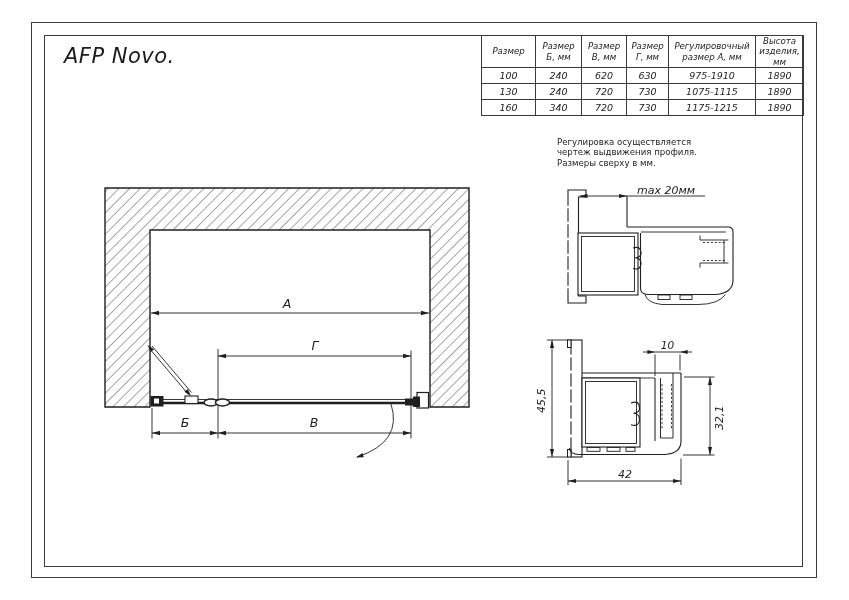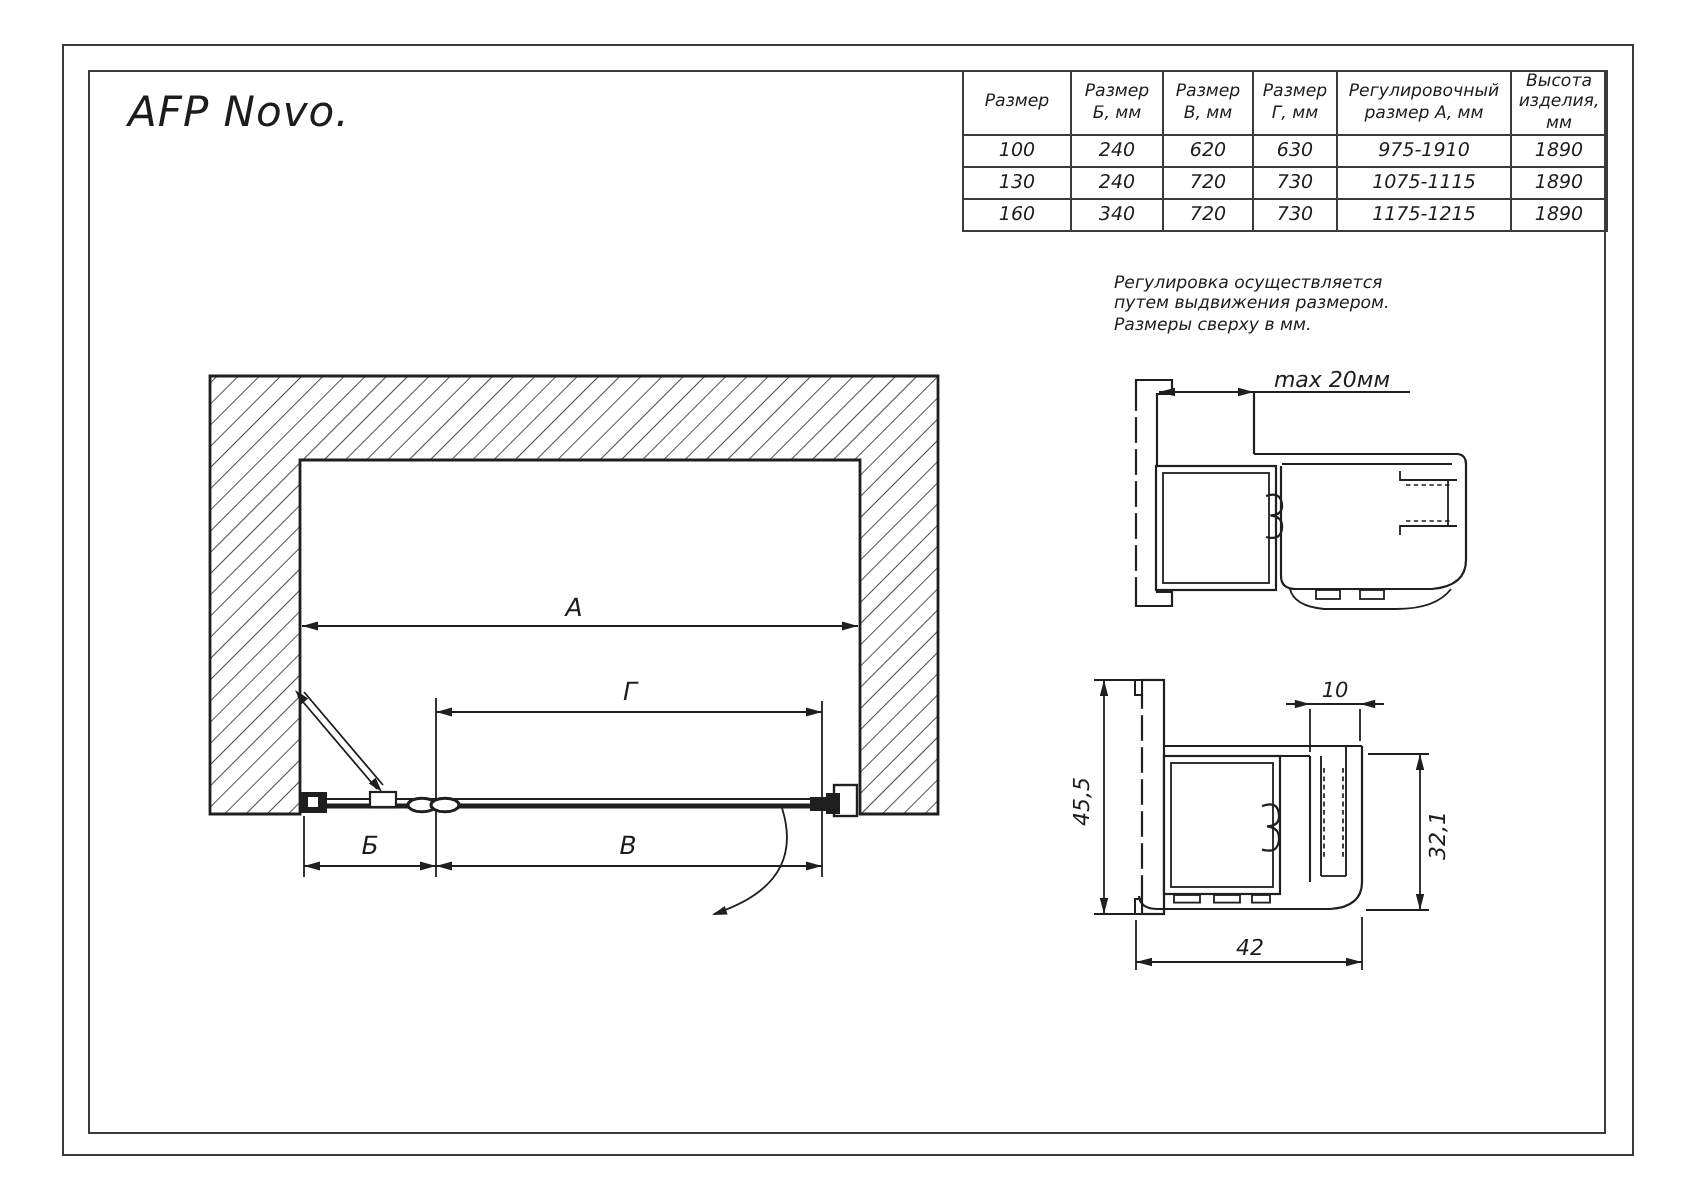--- a/index.html
+++ b/index.html
@@ -14,21 +14,21 @@
   .title-sub{font-size:14.5px;}
   table.spec{
     position:absolute;left:481px;top:35px;border-collapse:collapse;table-layout:fixed;
     font-style:italic;text-align:center;
   }
   table.spec th,table.spec td{
     border:1px solid #3a3a3a;padding:0 1px;vertical-align:middle;overflow:hidden;
   }
   table.spec th{font-weight:normal;font-size:8.6px;line-height:1.18;white-space:pre-line;height:31px;}
   table.spec td{font-size:9.5px;height:15px;margin-top:12px;}
-  .note{position:absolute;font-size:8.6px;font-style:italic;line-height:1.22;white-space:nowrap;}
+  .note{position:absolute;font-size:8.6px;line-height:1.22;white-space:nowrap;}
   .note-adjust{left:557px;top:137px;}
   .note-recommend{left:557px;top:503px;}
   svg{position:absolute;overflow:visible;}
   svg text{font-family:"DejaVu Sans",sans-serif;font-style:italic;fill:#1c1c1c;}
   svg .ln{stroke:#1f1f1f;fill:none;}
   svg .thin{stroke-width:0.9;}
   svg .med{stroke-width:1.1;}
   svg .arr{fill:#1f1f1f;stroke:none;}
   svg .wht{fill:#ffffff;}
 </style>
@@ -90,21 +90,21 @@
       <td>720</td>
       <td>730</td>
       <td>1175-1215</td>
       <td>1890</td>
     </tr>
   </tbody>
     </table>
 
   <div class="note note-adjust">
     <div>Регулировка осуществляется</div>
-    <div>путем выдвижения размером.</div>
+    <div>чертеж выдвижения профиля.</div>
     <div>Размеры сверху в мм.</div>
   </div>
 
 
   <svg style="left:95px;top:180px" width="385" height="300" viewBox="0 0 385 300">
     <defs>
       <pattern id="hatch" patternUnits="userSpaceOnUse" width="7.5" height="7.5" patternTransform="rotate(45)">
         <line x1="0" y1="0" x2="0" y2="7.5" stroke="#2e2e2e" stroke-width="0.85"></line>
       </pattern>
     </defs>

